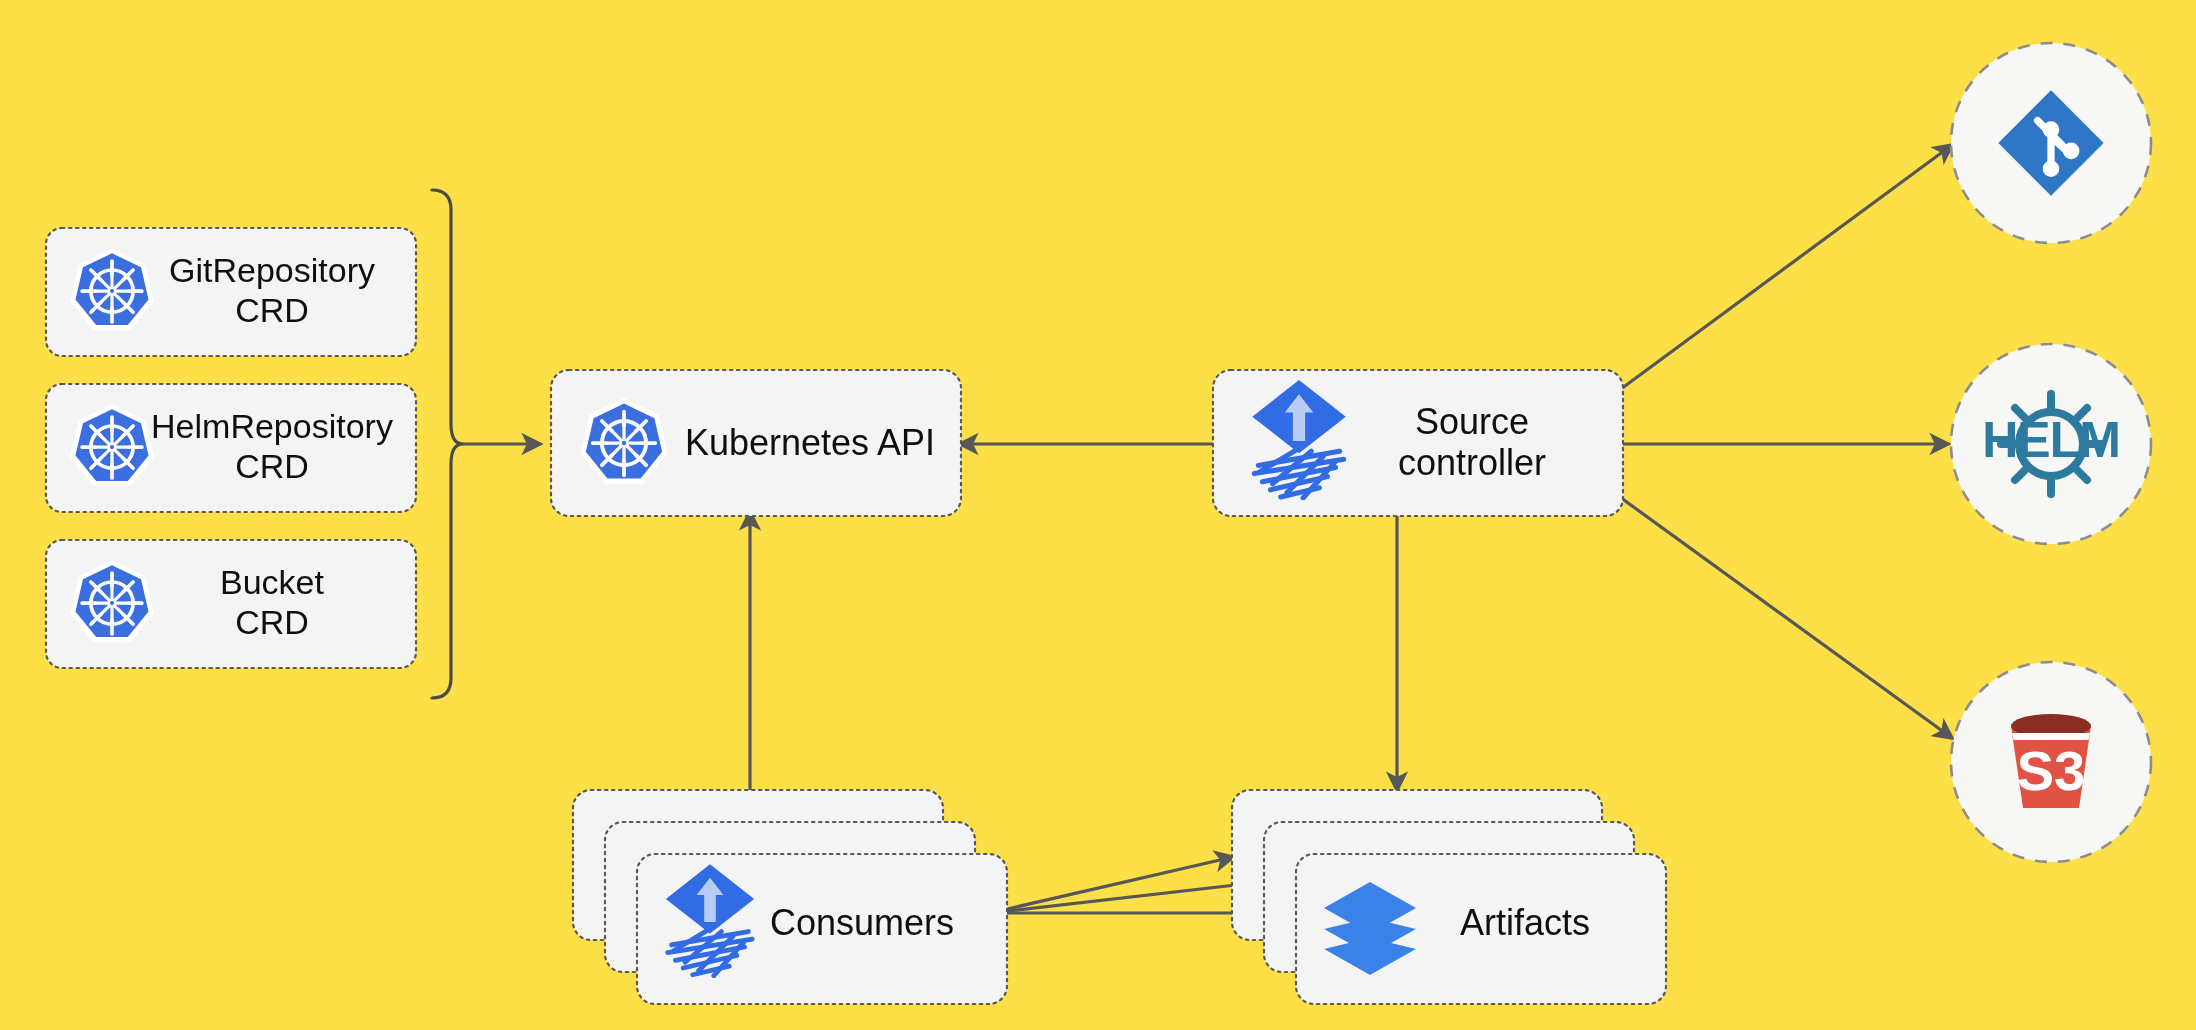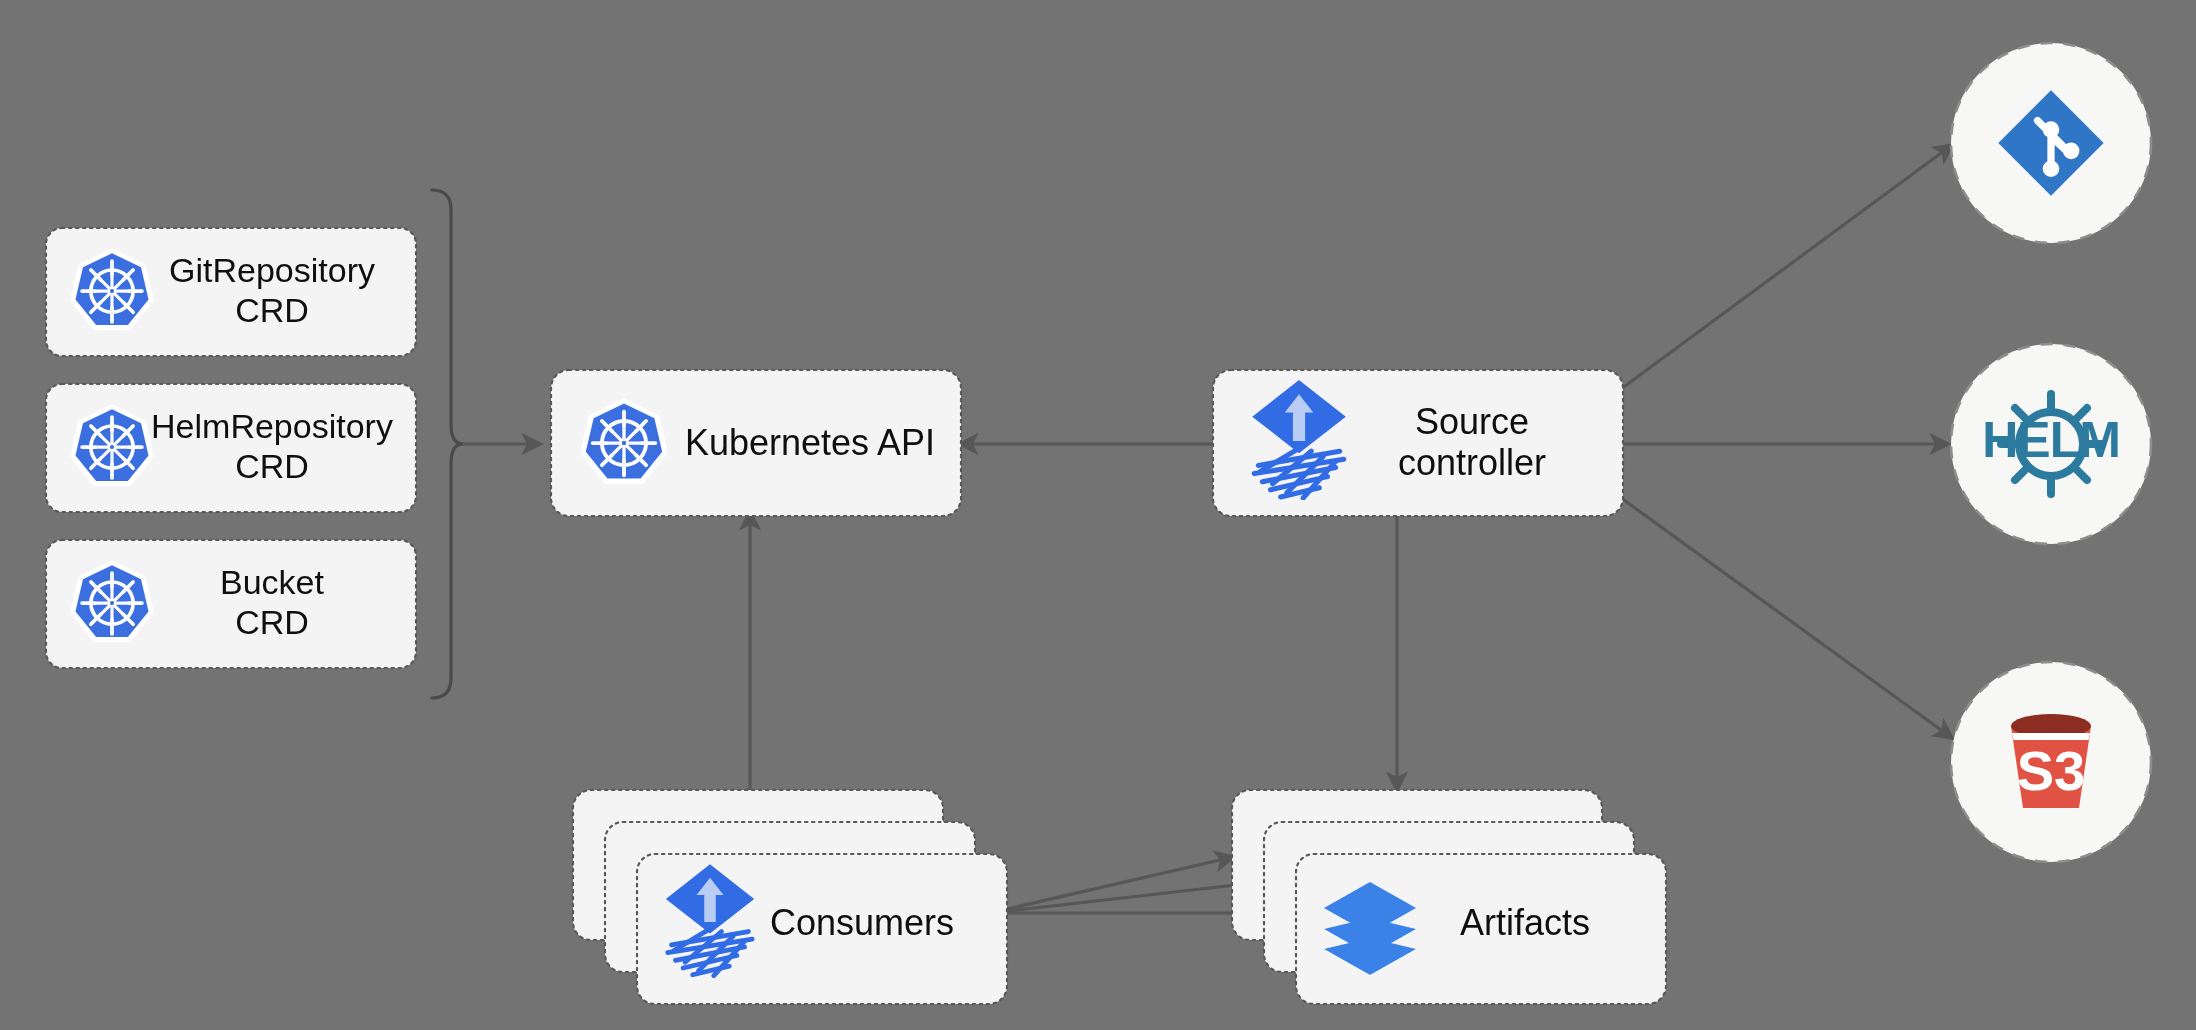--- a/index.html
+++ b/index.html
@@ -11,21 +11,21 @@
   body {
     font-family: "Liberation Sans", sans-serif;
     width: 2196px;
     height: 1030px;
     overflow: hidden;
   }
   #diagram-root {
     position: relative;
     width: 2196px;
     height: 1030px;
-    background: #737373;
+    background: #fde047;
   }
   svg#diagram-svg {
     position: absolute;
     top: 0;
     left: 0;
     width: 2196px;
     height: 1030px;
     display: block;
   }
   .node-label {

